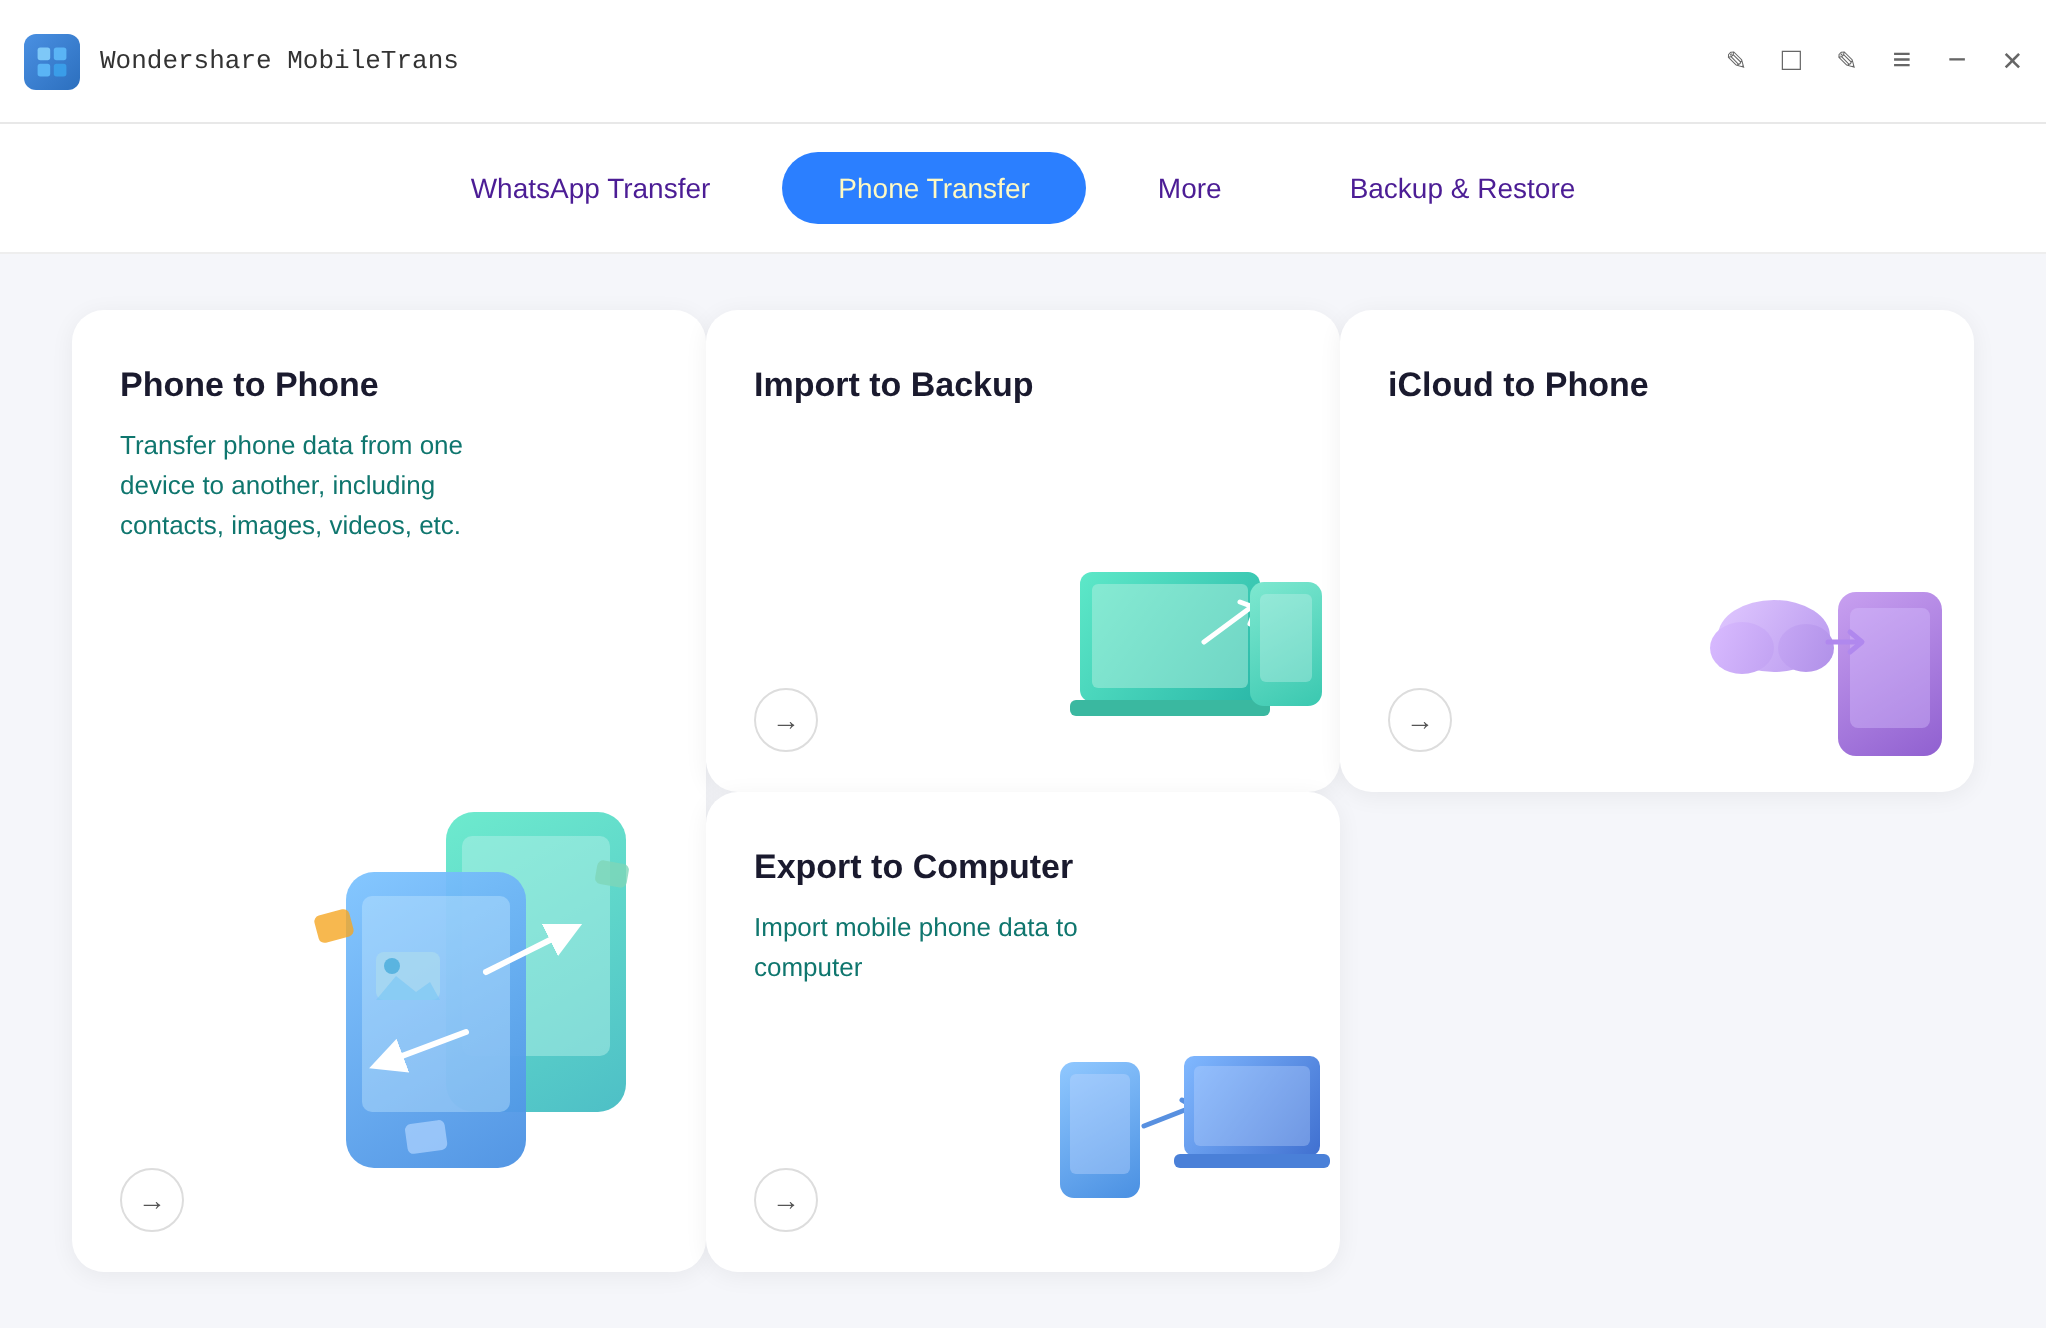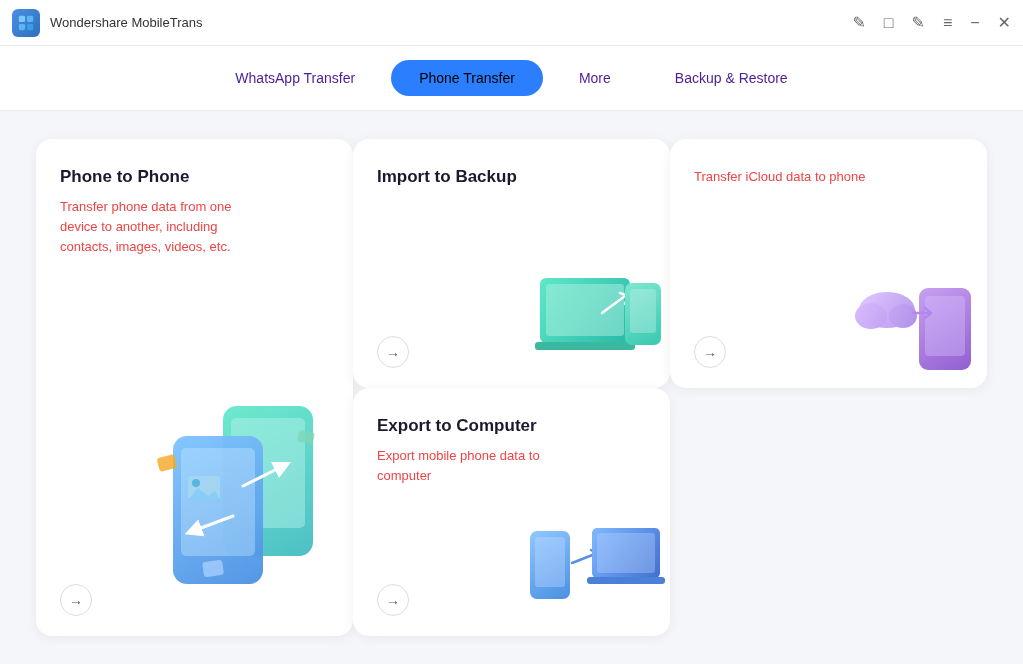--- a/index.html
+++ b/index.html
@@ -9,26 +9,27 @@
       width: 1023px;
       height: 664px;
       overflow: hidden;
       display: flex;
       flex-direction: column;
     }
 
     
     .titlebar {
       background: #ffffff;
-      height: 46px;
+      height: 62px;
       display: flex;
       align-items: center;
       padding: 0 12px;
       border-bottom: 1px solid #e8e8e8;
       flex-shrink: 0;
+      font-family: Liberation Mono, monospace;
     }
     .titlebar-logo {
       width: 28px;
       height: 28px;
       border-radius: 6px;
       background: linear-gradient(135deg, #4a90e2, #2c6fbe);
       display: flex;
       align-items: center;
       justify-content: center;
       margin-right: 10px;
@@ -68,21 +69,21 @@
       font-size: 14px;
       font-weight: 500;
       cursor: pointer;
       border: none;
       background: transparent;
       color: #4c1d95;
       transition: all 0.2s;
     }
     .nav-tab.active {
       background: #2b7fff;
-      color: #000000;
+      color: #fef9c3;
     }
 
     
     .main-content {
       flex: 1;
       padding: 28px 36px;
       display: grid;
       grid-template-columns: 1fr 1fr 1fr;
       grid-template-rows: 1fr 1fr;
       gap: 0;
@@ -106,21 +107,21 @@
     }
 
     .card-title {
       font-size: 17px;
       font-weight: 700;
       color: #1a1a2e;
       margin-bottom: 10px;
     }
     .card-desc {
       font-size: 13px;
-      color: #ef4444;
+      color: #0f766e;
       line-height: 1.55;
       max-width: 200px;
     }
 
     .card-arrow {
       position: absolute;
       bottom: 20px;
       left: 24px;
       width: 32px;
       height: 32px;
@@ -271,21 +272,21 @@
             <stop offset="0%" stop-color="#7ee8d0"></stop>
             <stop offset="100%" stop-color="#3ac8b0"></stop>
           </linearGradient>
         </defs>
       </svg>
     </div>
     <div class="card-arrow">→</div>
   </div>
 
   <div class="card">
-    <div class="card-desc">Transfer iCloud data to phone</div>
+    <div class="card-title">iCloud to Phone</div>
     <div class="card-illustration illus-icloud">
       <svg width="140" height="120" viewBox="0 0 140 120" fill="none">
 
         <rect x="70" y="30" width="52" height="82" rx="9" fill="url(#phoneGrad4)"></rect>
         <rect x="76" y="38" width="40" height="60" rx="4" fill="#d8c0ff" opacity="0.4"></rect>
 
         <ellipse cx="38" cy="52" rx="28" ry="18" fill="url(#cloudGrad)"></ellipse>
         <ellipse cx="22" cy="58" rx="16" ry="13" fill="url(#cloudGrad2)"></ellipse>
         <ellipse cx="54" cy="58" rx="14" ry="12" fill="url(#cloudGrad2)"></ellipse>
 
@@ -305,21 +306,21 @@
             <stop offset="100%" stop-color="#b090e8"></stop>
           </linearGradient>
         </defs>
       </svg>
     </div>
     <div class="card-arrow">→</div>
   </div>
 
   <div class="card">
     <div class="card-title">Export to Computer</div>
-    <div class="card-desc">Export mobile phone data to computer</div>
+    <div class="card-desc">Import mobile phone data to computer</div>
     <div class="card-illustration illus-export">
       <svg width="150" height="120" viewBox="0 0 150 120" fill="none">
 
         <rect x="10" y="25" width="40" height="68" rx="7" fill="url(#phoneGrad5)"></rect>
         <rect x="15" y="31" width="30" height="50" rx="3" fill="#c0d8ff" opacity="0.4"></rect>
 
         <path d="M52 57 L75 48" stroke="#5890e0" stroke-width="2.5" stroke-linecap="round"></path>
         <path d="M71 44 L78 48 L74 55" stroke="#5890e0" stroke-width="2.5" stroke-linecap="round" stroke-linejoin="round"></path>
 
         <rect x="72" y="22" width="68" height="50" rx="5" fill="url(#laptopGrad2)"></rect>

